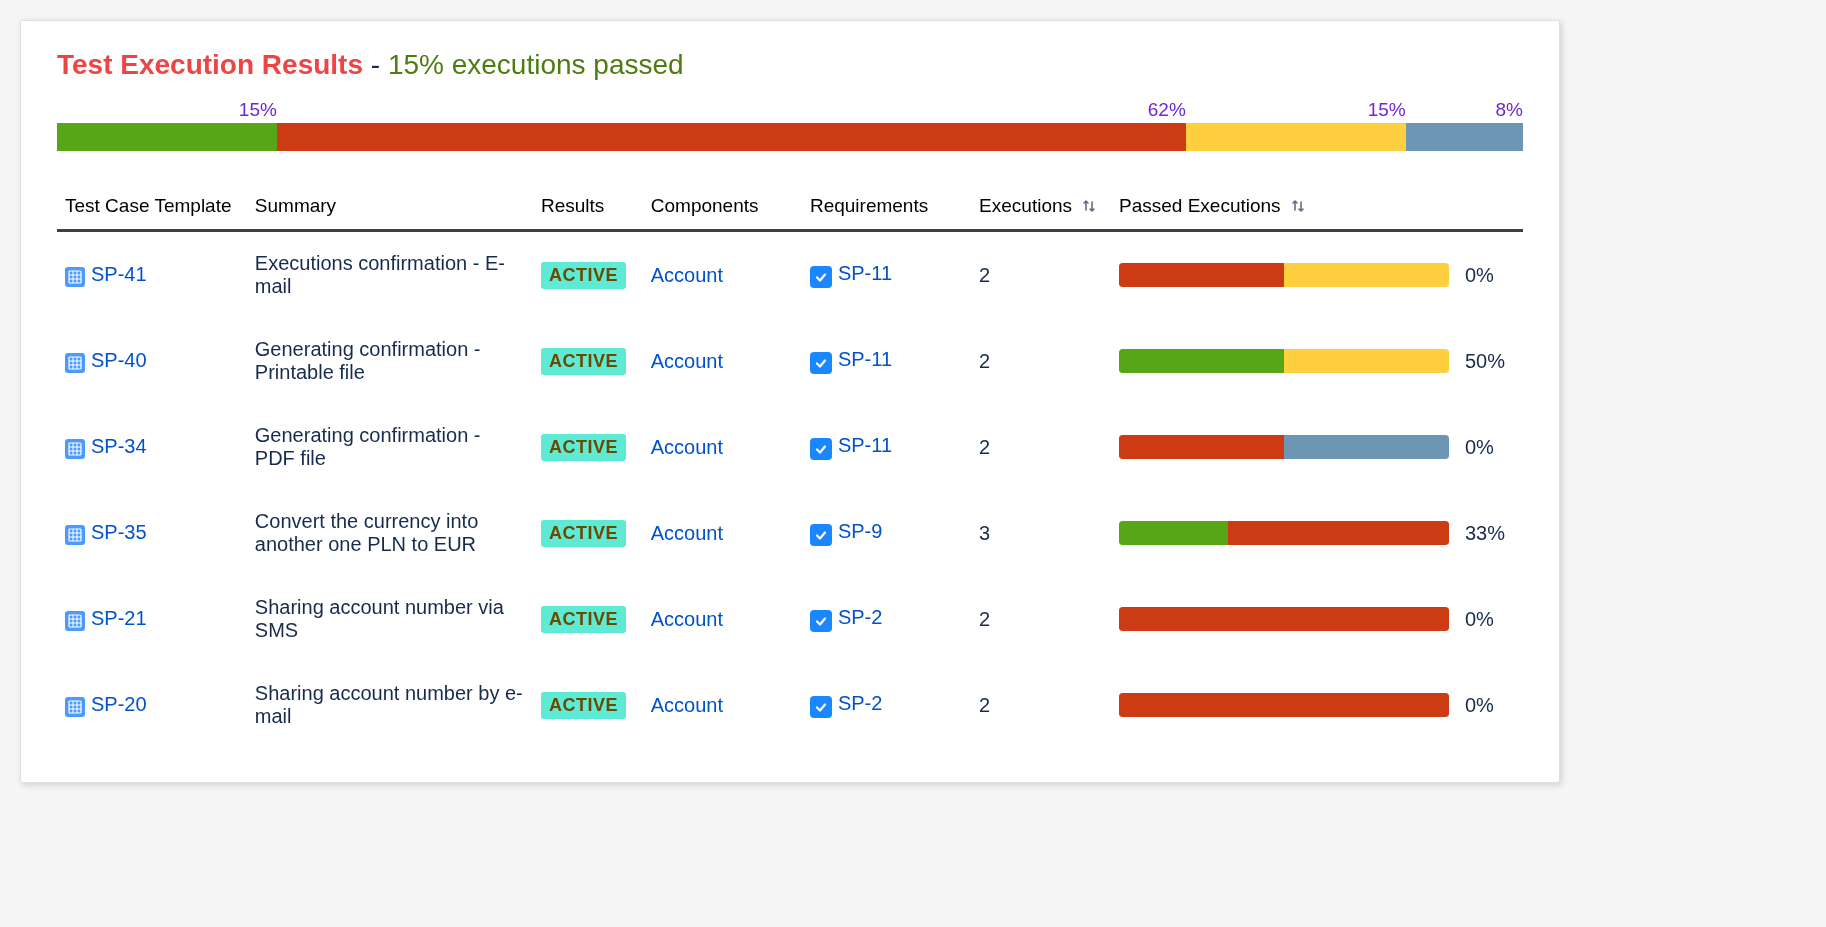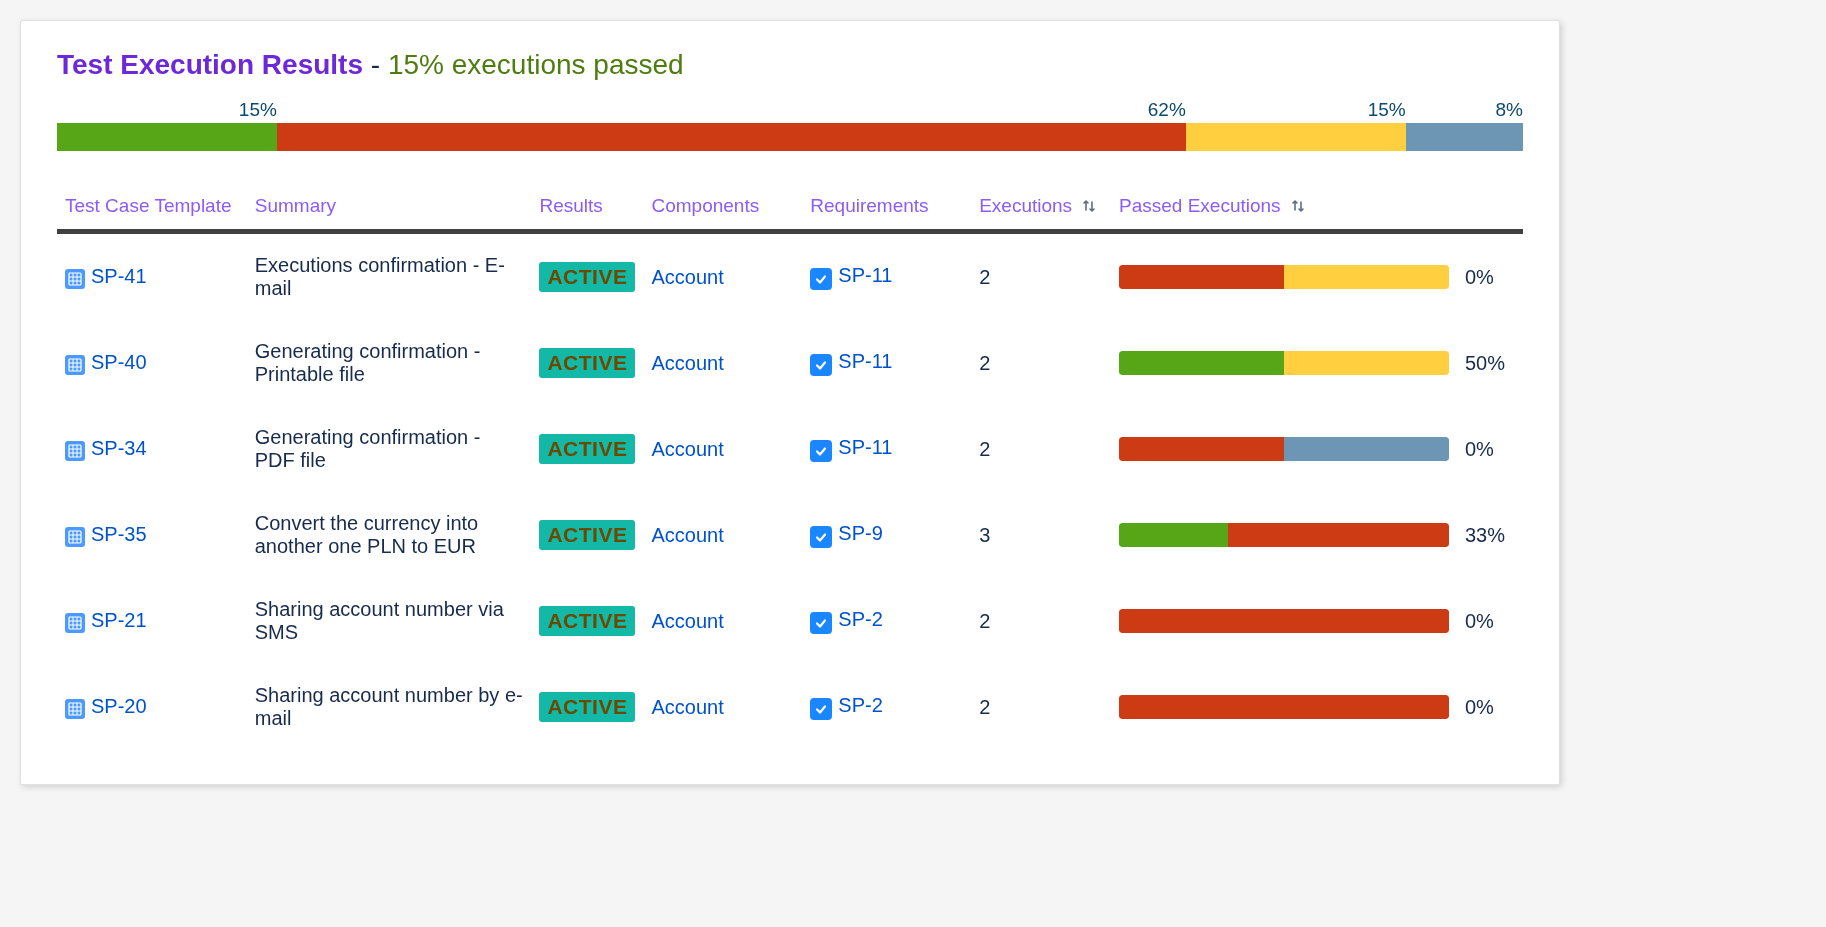--- a/index.html
+++ b/index.html
@@ -10,36 +10,36 @@
     }
     .panel {
       background: #fff;
       border: 1px solid #e0e0e0;
       border-radius: 2px;
       box-shadow: 2px 2px 6px rgba(0,0,0,.15);
       padding: 28px 36px 34px 36px;
       width: 1540px;
     }
     .title-line { font-size: 28px; margin-bottom: 18px; }
-    .title-bold { font-weight: 700; color: #6d28d9; }
+    .title-bold { font-weight: 700; color: #ef4444; }
     .title-sep  { font-weight: 400; color: #172b4d; }
     .title-sub  { font-weight: 400; color: #4d7c0f; }
     .overall-wrap { margin-bottom: 34px; }
-    .overall-labels { position: relative; height: 24px; font-size: 19px; color: #0c4a6e; }
+    .overall-labels { position: relative; height: 24px; font-size: 19px; color: #6d28d9; }
     .overall-labels span { position: absolute; transform: translateX(-100%); }
     .overall-bar { display: flex; height: 28px; width: 100%; }
     .seg { height: 100%; }
     table { width: 100%; border-collapse: collapse; }
     thead th {
       text-align: left;
       font-weight: 400;
-      color: #8b5cf6;
+      color: #000000;
       font-size: 19px;
       padding: 10px 8px 12px 8px;
-      border-bottom: 5px solid #404040;
+      border-bottom: 3px solid #404040;
       white-space: nowrap;
     }
     tbody td {
       padding: 20px 8px;
       font-size: 20px;
       color: #172b4d;
       vertical-align: middle;
     }
     .col-template { width: 190px; }
     .col-summary  { width: 290px; }
@@ -58,24 +58,24 @@
     .issue-icon svg { width: 14px; height: 14px; }
     .check-icon {
       display: inline-flex; align-items: center; justify-content: center;
       width: 22px; height: 22px;
       background: #1a86ff; border-radius: 4px;
       margin-right: 6px; vertical-align: -4px;
     }
     .check-icon svg { width: 14px; height: 14px; }
     .status-badge {
       display: inline-block;
-      background: #14b8a6;
+      background: #5eead4;
       color: #6b4a00;
       font-weight: 700;
-      font-size: 21px;
+      font-size: 18px;
       padding: 3px 8px;
       border-radius: 3px;
       letter-spacing: .5px;
     }
     .sort-icon { margin-left: 4px; display: inline-flex; vertical-align: -2px; }
     .sort-icon svg { width: 16px; height: 16px; }
     .row-bar-cell { display: flex; align-items: center; gap: 16px; }
     .row-bar { display: flex; height: 24px; width: 330px; border-radius: 3px; overflow: hidden; }
     .row-bar .seg:first-child { border-top-left-radius: 3px; border-bottom-left-radius: 3px; }
     .row-bar .seg:last-child  { border-top-right-radius: 3px; border-bottom-right-radius: 3px; }

